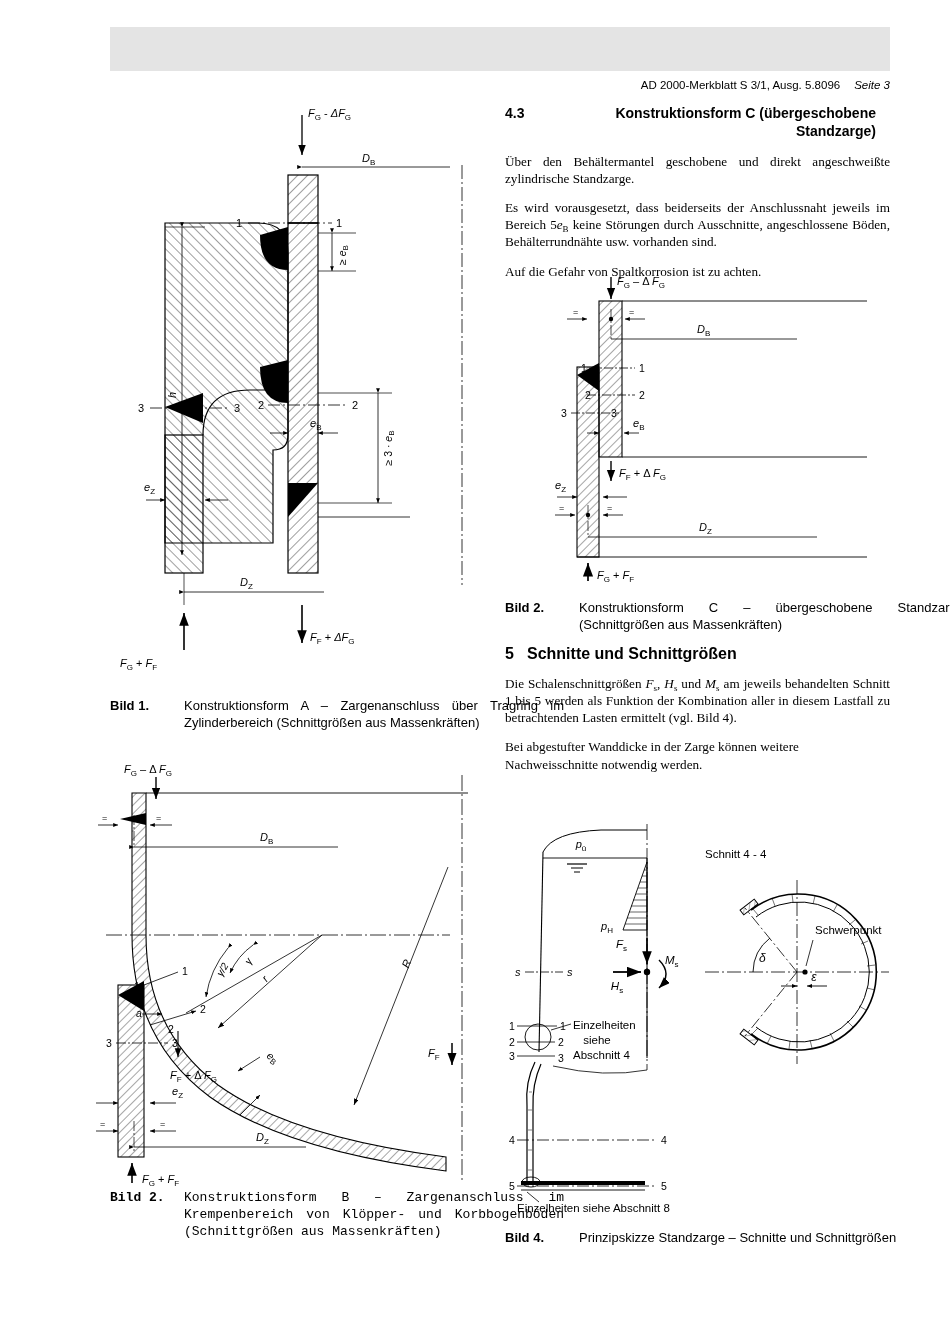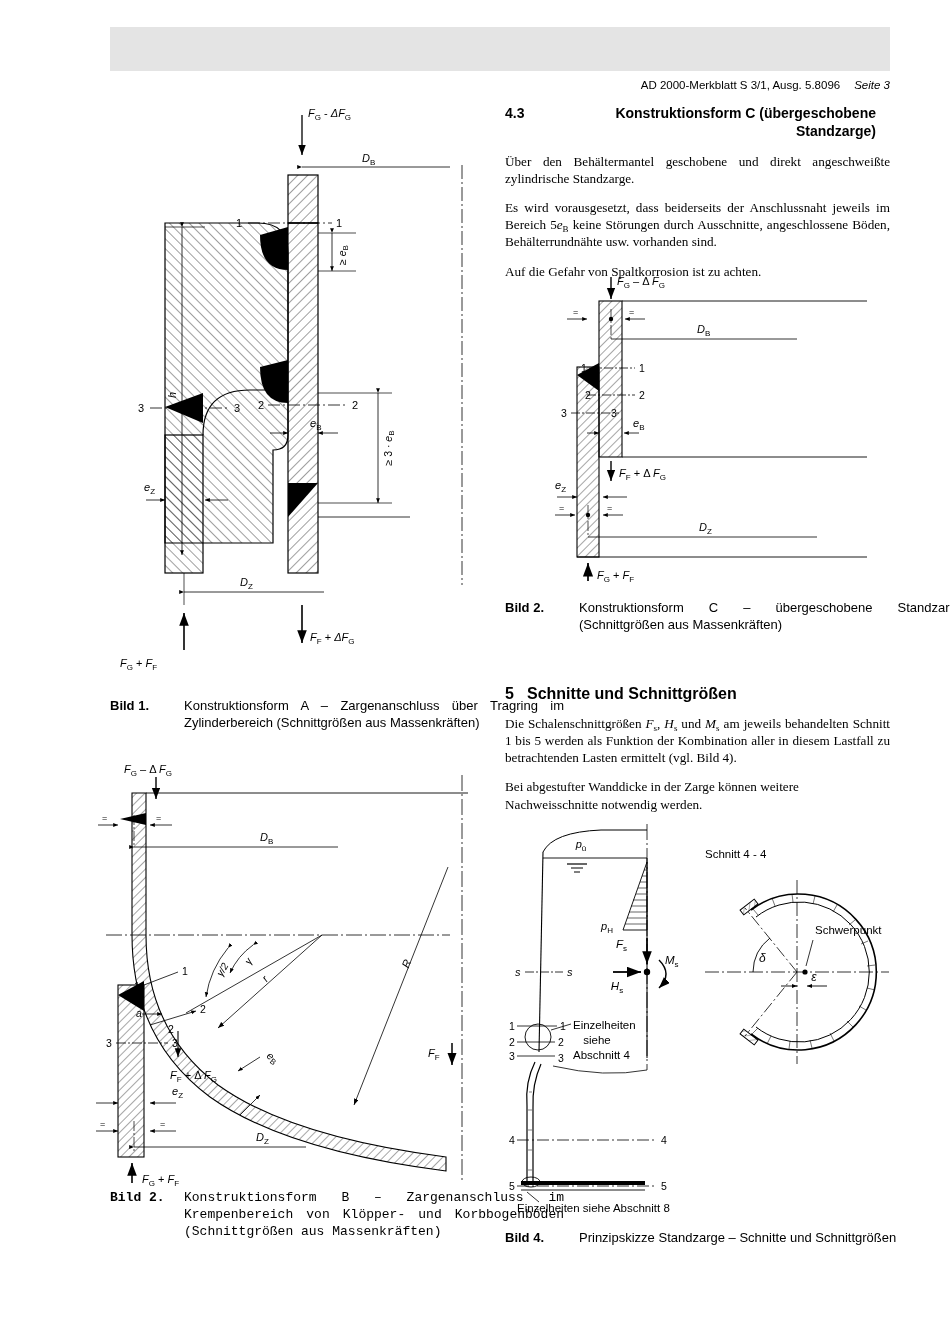--- a/index.html
+++ b/index.html
@@ -345,21 +345,21 @@
         <line x1="61" y1="306" x2="61" y2="288" stroke="#000" stroke-width="1.7" marker-end="url(#ar3)"></line>
         <text x="70" y="304" font-size="11" font-style="italic">F<tspan font-size="8" dy="2.5" font-style="normal">G</tspan><tspan dy="-2.5" font-style="normal"> + </tspan><tspan font-style="italic">F</tspan><tspan font-size="8" dy="2.5" font-style="normal">F</tspan></text>
       </svg>
     </div>
 
     <div class="cap" style="position:absolute;left:0;top:495px;width:385px;">
       <span class="lbl">Bild 2.</span>
       <span class="body-txt">Konstruktionsform C – übergeschobene Standzarge (Schnittgrößen aus Massenkräften)</span>
     </div>
 
-    <div style="position:absolute;left:0;top:580px;width:385px;">
+    <div style="position:absolute;left:0;top:540px;width:385px;">
       <h2 class="big">
         <span class="num">5</span><span>Schnitte und Schnittgrößen</span>
       </h2>
       <p class="body"><span>Die Schalenschnittgrößen </span><i>F</i><sub>s</sub><span>, </span><i>H</i><sub>s</sub><span> und </span><i>M</i><sub>s</sub><span> am jeweils behandelten Schnitt 1 bis 5 werden als Funktion der Kombination aller in diesem Lastfall zu betrachtenden Lasten ermittelt (vgl. Bild 4).</span></p>
       <p class="body last">Bei abgestufter Wanddicke in der Zarge können weitere Nachweisschnitte notwendig werden.</p>
     </div>
 
     <div class="fig" style="left:0px;top:725px;">
       <svg width="390" height="380" viewBox="0 0 390 380">
         <defs>

